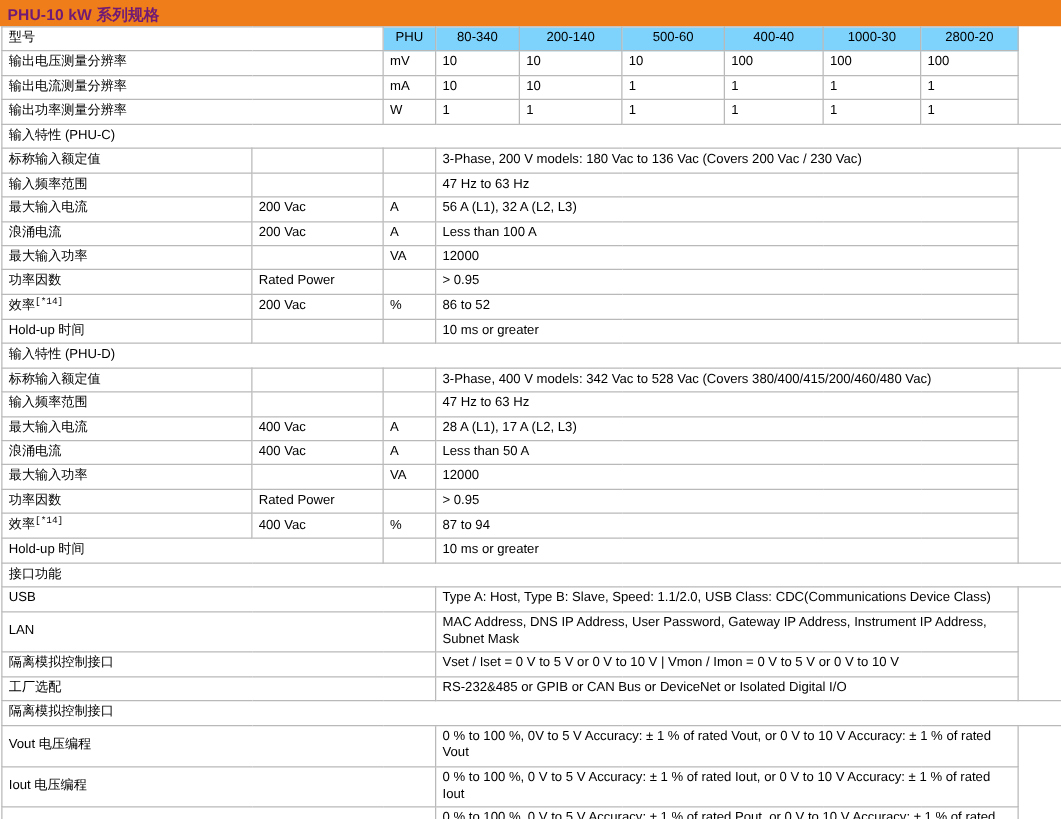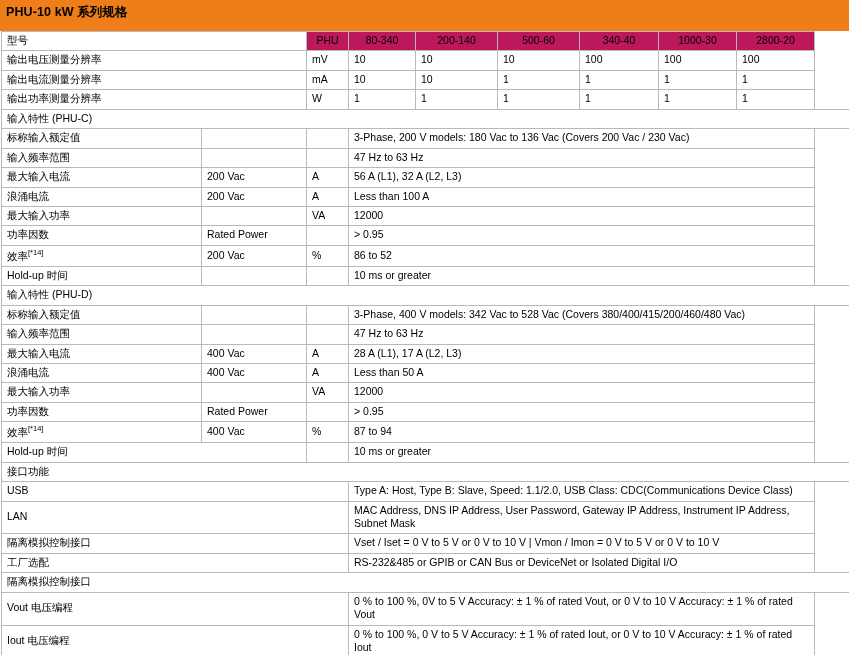--- a/index.html
+++ b/index.html
@@ -13,24 +13,24 @@
     font-size: 10.5px;
     color: #000000;
     -webkit-font-smoothing: antialiased;
   }
   .doc {
     width: 849px;
     padding: 0;
   }
   .title-bar {
     background: #ef7d1a;
-    color: #000000;
+    color: #701a75;
     font-weight: bold;
     font-size: 12.5px;
-    padding: 4px 6px 10px 6px;
+    padding: 4px 6px 0 6px;
     letter-spacing: 0.1px;
   }
   table.spec {
     border-collapse: collapse;
     width: 847px;
     margin: 0 1px;
     table-layout: fixed;
   }
   table.spec td, table.spec th {
     border: 1px solid #b9b9b9;
@@ -50,33 +50,33 @@
   col.c4 { width: 82px; }
   col.c5 { width: 82px; }
   col.c6 { width: 79px; }
   col.c7 { width: 78px; }
   col.c8 { width: 78px; }
   col.c9 { width: 78px; }
 
   .hdr {
     font-weight: bold;
     text-align: center !important;
-    background: #be185d;
+    background: #7dd3fc;
   }
   .hdr-left {
     font-weight: bold;
     text-align: left !important;
   }
   .bold { font-weight: bold; }
   .center { text-align: right; }
   .section {
     font-weight: bold;
     background: #ffffff;
   }
-  .sup { font-size: 7.5px; vertical-align: super; }
+  .sup { font-size: 7.5px; vertical-align: super; font-family: Liberation Mono, monospace; }
   .multi { line-height: 1.32; margin-left: 46px; }
 </style>
 </head>
 <body>
 
 <div class="doc">
 
   <div class="title-bar">PHU-10 kW 系列规格</div>
 
   <table class="spec">
@@ -93,21 +93,21 @@
         <col class="c9">
     </colgroup>
     <tbody>
 
       <tr>
         <td class="hdr-left" colspan="2">型号</td>
         <td class="hdr">PHU</td>
         <td class="hdr">80-340</td>
         <td class="hdr">200-140</td>
         <td class="hdr">500-60</td>
-        <td class="hdr">340-40</td>
+        <td class="hdr">400-40</td>
         <td class="hdr">1000-30</td>
         <td class="hdr">2800-20</td>
       </tr>
 
       <tr>
         <td class="bold" colspan="2">输出电压测量分辨率</td>
         <td class="center">mV</td>
         <td>10</td>
         <td>10</td>
         <td>10</td>

